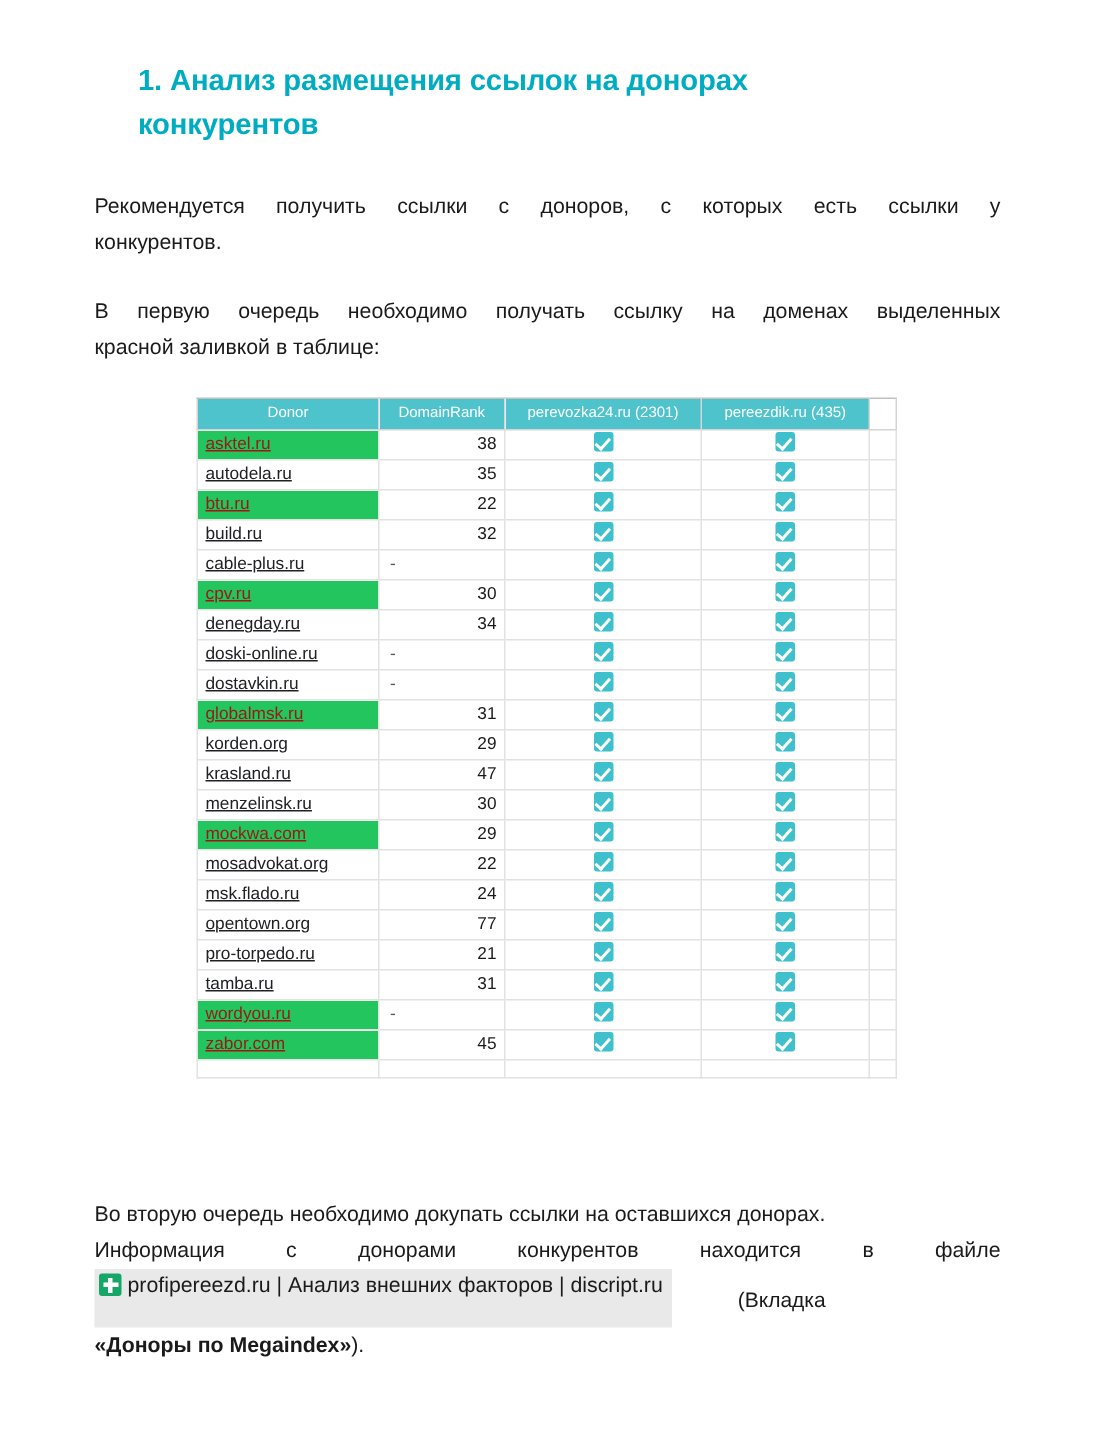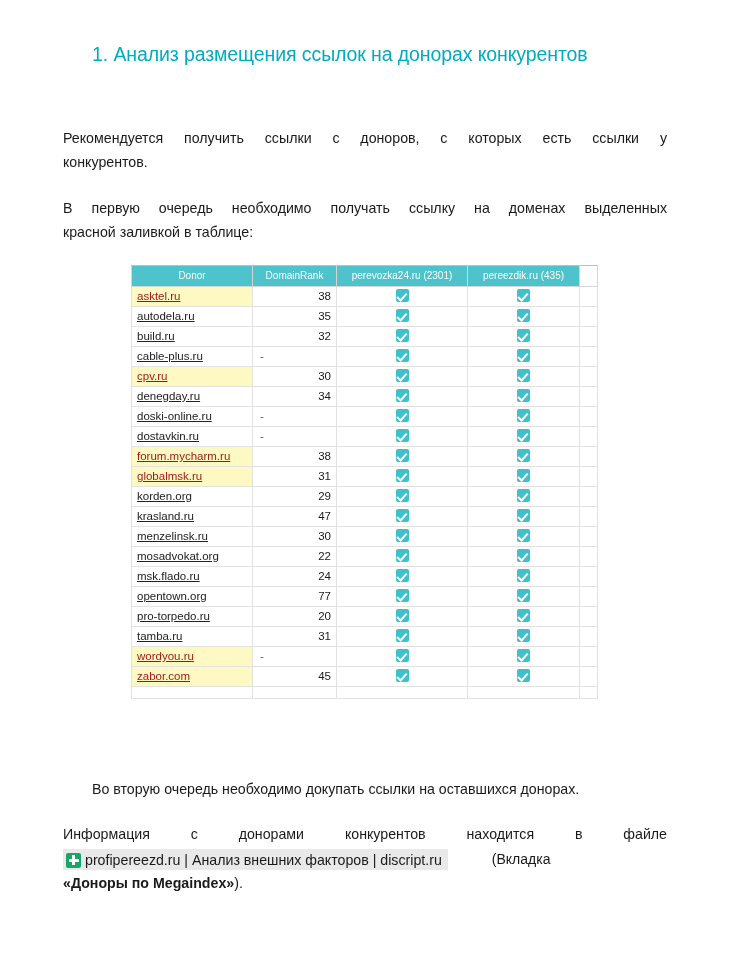--- a/index.html
+++ b/index.html
@@ -23,21 +23,21 @@
     height: 965px;
   }
 
   
   .heading {
     position: absolute;
     left: 92px;
     top: 40px;
     width: 530px;
     font-size: 19.5px;
-    font-weight: normal;
+    font-weight: bold;
     color: #00acc1;
     line-height: 29px;
     letter-spacing: -0.1px;
   }
   .heading .num {
     display: inline;
   }
   .heading .htext {
     display: inline;
   }
@@ -46,21 +46,21 @@
   .para {
     position: absolute;
     font-size: 14.2px;
     line-height: 24px;
     color: #1a1a1a;
     text-align: justify;
     text-justify: inter-word;
   }
   .para.p1 { left: 63px; top: 126px; width: 604px; }
   .para.p2 { left: 63px; top: 196px; width: 604px; }
-  .para.p3 { left: 63px; top: 777px; width: 604px; margin-left: 29px; }
+  .para.p3 { left: 63px; top: 798px; width: 604px; }
   .para.p4 { left: 63px; top: 822px; width: 604px; }
 
   .para.p1 > span,
   .para.p2 > span,
   .para.p4 > span { display: block; }
 
   .just-line {
     text-align: justify;
     text-align-last: justify;
     white-space: normal;
@@ -68,21 +68,21 @@
   .last-line { text-align: left; }
 
   
   .filechip-line {
     display: block;
     margin-top: 0px;
     white-space: nowrap;
   }
   .filechip {
     background: #e9e9e9;
-    padding: 2px 6px 0 3px;
+    padding: 2px 6px 18px 3px;
     display: inline-block;
     vertical-align: middle;
     line-height: 19px;
     font-size: 14.2px;
     color: #1a1a1a;
   }
   .gs-icon {
     display: inline-block;
     width: 15px;
     height: 15px;
@@ -163,21 +163,21 @@
   }
   td.donor {
     text-align: left;
   }
   td.donor a {
     color: #202124;
     text-decoration: underline;
     font-size: 11.5px;
   }
   tr.hl td.donor {
-    background: #fef9c3;
+    background: #22c55e;
   }
   tr.hl td.donor a {
     color: #9d1717;
   }
   td.rank {
     text-align: right;
     font-size: 11.5px;
     color: #1a1a1a;
     padding-right: 10px;
   }
@@ -259,20 +259,27 @@
             <td class="chk"><span class="cbox"></span></td>
             <td class="pad"></td>
           </tr>
           <tr>
             <td class="donor"><a>autodela.ru</a></td>
             <td class="rank">35</td>
             <td class="chk"><span class="cbox"></span></td>
             <td class="chk"><span class="cbox"></span></td>
             <td class="pad"></td>
           </tr>
+          <tr class="hl">
+            <td class="donor"><a>btu.ru</a></td>
+            <td class="rank">22</td>
+            <td class="chk"><span class="cbox"></span></td>
+            <td class="chk"><span class="cbox"></span></td>
+            <td class="pad"></td>
+          </tr>
           <tr>
             <td class="donor"><a>build.ru</a></td>
             <td class="rank">32</td>
             <td class="chk"><span class="cbox"></span></td>
             <td class="chk"><span class="cbox"></span></td>
             <td class="pad"></td>
           </tr>
           <tr>
             <td class="donor"><a>cable-plus.ru</a></td>
             <td class="rank dash">-</td>
@@ -302,27 +309,20 @@
             <td class="pad"></td>
           </tr>
           <tr>
             <td class="donor"><a>dostavkin.ru</a></td>
             <td class="rank dash">-</td>
             <td class="chk"><span class="cbox"></span></td>
             <td class="chk"><span class="cbox"></span></td>
             <td class="pad"></td>
           </tr>
           <tr class="hl">
-            <td class="donor"><a>forum.mycharm.ru</a></td>
-            <td class="rank">38</td>
-            <td class="chk"><span class="cbox"></span></td>
-            <td class="chk"><span class="cbox"></span></td>
-            <td class="pad"></td>
-          </tr>
-          <tr class="hl">
             <td class="donor"><a>globalmsk.ru</a></td>
             <td class="rank">31</td>
             <td class="chk"><span class="cbox"></span></td>
             <td class="chk"><span class="cbox"></span></td>
             <td class="pad"></td>
           </tr>
           <tr>
             <td class="donor"><a>korden.org</a></td>
             <td class="rank">29</td>
             <td class="chk"><span class="cbox"></span></td>
@@ -336,20 +336,27 @@
             <td class="chk"><span class="cbox"></span></td>
             <td class="pad"></td>
           </tr>
           <tr>
             <td class="donor"><a>menzelinsk.ru</a></td>
             <td class="rank">30</td>
             <td class="chk"><span class="cbox"></span></td>
             <td class="chk"><span class="cbox"></span></td>
             <td class="pad"></td>
           </tr>
+          <tr class="hl">
+            <td class="donor"><a>mockwa.com</a></td>
+            <td class="rank">29</td>
+            <td class="chk"><span class="cbox"></span></td>
+            <td class="chk"><span class="cbox"></span></td>
+            <td class="pad"></td>
+          </tr>
           <tr>
             <td class="donor"><a>mosadvokat.org</a></td>
             <td class="rank">22</td>
             <td class="chk"><span class="cbox"></span></td>
             <td class="chk"><span class="cbox"></span></td>
             <td class="pad"></td>
           </tr>
           <tr>
             <td class="donor"><a>msk.flado.ru</a></td>
             <td class="rank">24</td>
@@ -359,21 +366,21 @@
           </tr>
           <tr>
             <td class="donor"><a>opentown.org</a></td>
             <td class="rank">77</td>
             <td class="chk"><span class="cbox"></span></td>
             <td class="chk"><span class="cbox"></span></td>
             <td class="pad"></td>
           </tr>
           <tr>
             <td class="donor"><a>pro-torpedo.ru</a></td>
-            <td class="rank">20</td>
+            <td class="rank">21</td>
             <td class="chk"><span class="cbox"></span></td>
             <td class="chk"><span class="cbox"></span></td>
             <td class="pad"></td>
           </tr>
           <tr>
             <td class="donor"><a>tamba.ru</a></td>
             <td class="rank">31</td>
             <td class="chk"><span class="cbox"></span></td>
             <td class="chk"><span class="cbox"></span></td>
             <td class="pad"></td>

